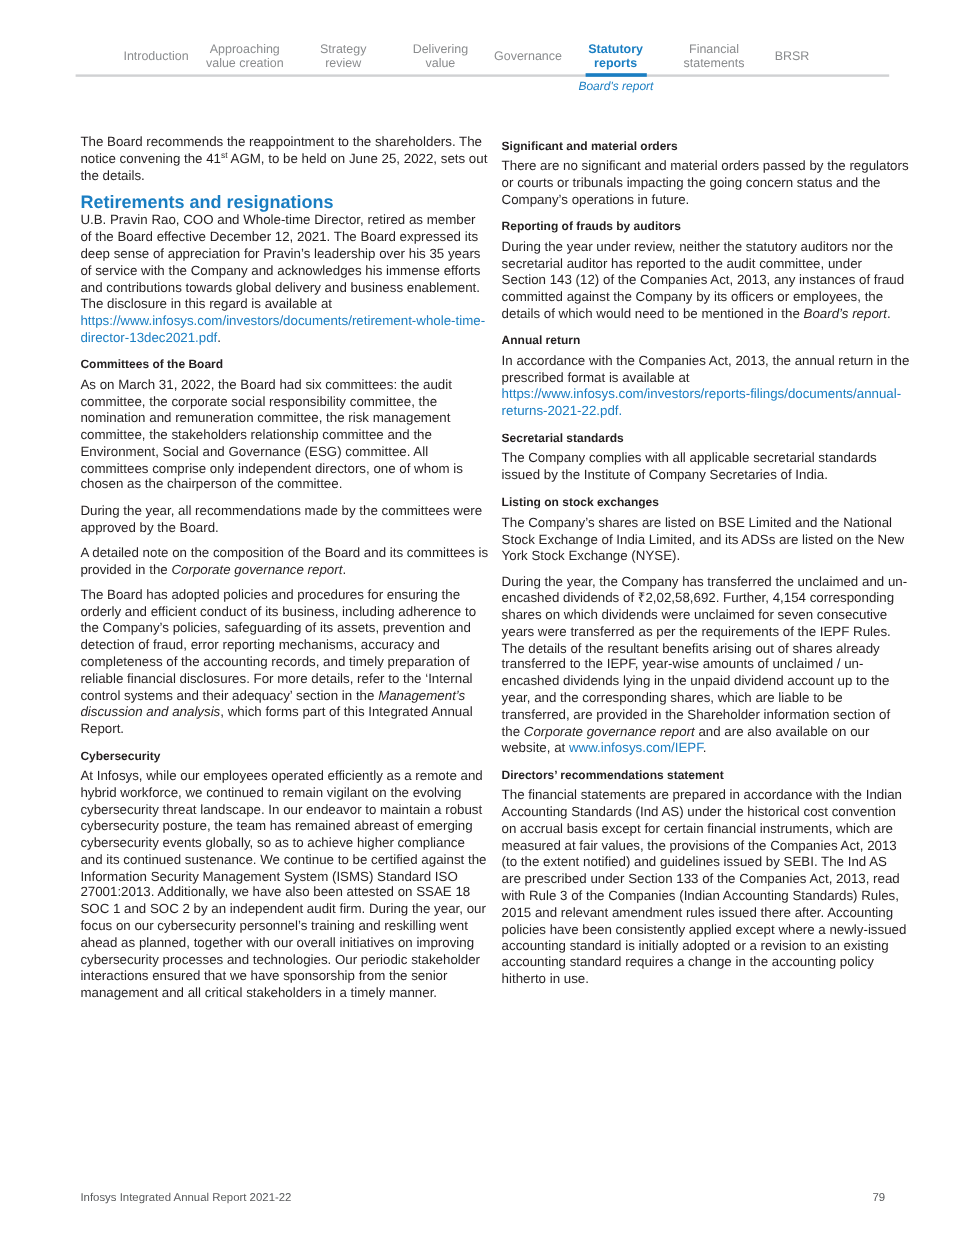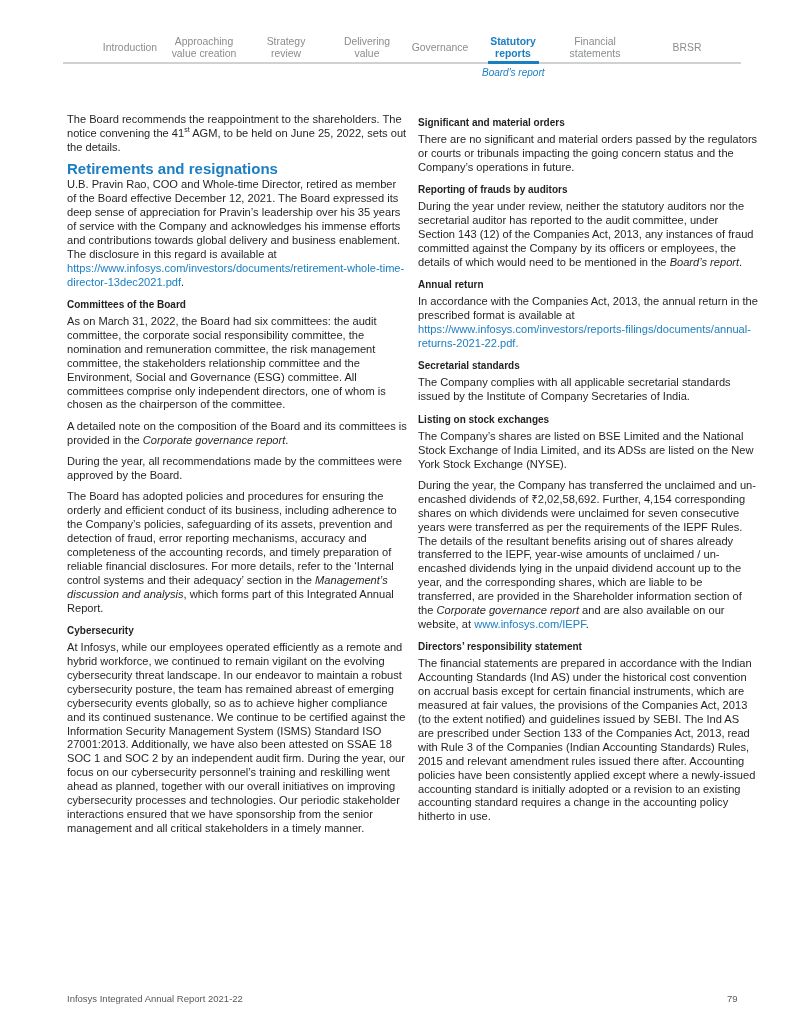--- a/index.html
+++ b/index.html
@@ -34,36 +34,36 @@
 value creation</div>
   <div class="nav-item" style="left:223px">Strategy
 review</div>
   <div class="nav-item" style="left:304px">Delivering
 value</div>
   <div class="nav-item" style="left:377px">Governance</div>
   <div class="nav-item active" style="left:450px">Statutory
 reports</div>
   <div class="nav-item" style="left:532px">Financial
 statements</div>
-  <div class="nav-item" style="left:624px">BRSR</div>
+  <div class="nav-item" style="left:597px">BRSR</div>
 </div>
 <div class="nav-divider"></div>
 <div class="nav-underline"></div>
 <div class="subnav">Board's report</div>
 
 <div class="col left">
   <p><span>The Board recommends the reappointment to the shareholders. The notice convening the 41</span><sup>st</sup><span> AGM, to be held on June 25, 2022, sets out the details.</span></p>
 
   <h3>Retirements and resignations</h3>
   <p><span>U.B. Pravin Rao, COO and Whole-time Director, retired as member of the Board effective December 12, 2021. The Board expressed its deep sense of appreciation for Pravin’s leadership over his 35 years of service with the Company and acknowledges his immense efforts and contributions towards global delivery and business enablement. The disclosure in this regard is available at </span><a>https://www.infosys.com/investors/documents/retirement-whole-time-director-13dec2021.pdf</a><span>.</span></p>
 
   <h2>Committees of the Board</h2>
   <p>As on March 31, 2022, the Board had six committees: the audit committee, the corporate social responsibility committee, the nomination and remuneration committee, the risk management committee, the stakeholders relationship committee and the Environment, Social and Governance (ESG) committee. All committees comprise only independent directors, one of whom is chosen as the chairperson of the committee.</p>
+  <p>During the year, all recommendations made by the committees were approved by the Board.</p>
   <p><span>A detailed note on the composition of the Board and its committees is provided in the </span><i>Corporate governance report</i><span>.</span></p>
-  <p>During the year, all recommendations made by the committees were approved by the Board.</p>
 
   <p><span>The Board has adopted policies and procedures for ensuring the orderly and efficient conduct of its business, including adherence to the Company’s policies, safeguarding of its assets, prevention and detection of fraud, error reporting mechanisms, accuracy and completeness of the accounting records, and timely preparation of reliable financial disclosures. For more details, refer to the ‘Internal control systems and their adequacy’ section in the </span><i>Management’s discussion and analysis</i><span>, which forms part of this Integrated Annual Report.</span></p>
 
   <h2>Cybersecurity</h2>
   <p>At Infosys, while our employees operated efficiently as a remote and hybrid workforce, we continued to remain vigilant on the evolving cybersecurity threat landscape. In our endeavor to maintain a robust cybersecurity posture, the team has remained abreast of emerging cybersecurity events globally, so as to achieve higher compliance and its continued sustenance. We continue to be certified against the Information Security Management System (ISMS) Standard ISO 27001:2013. Additionally, we have also been attested on SSAE 18 SOC 1 and SOC 2 by an independent audit firm. During the year, our focus on our cybersecurity personnel’s training and reskilling went ahead as planned, together with our overall initiatives on improving cybersecurity processes and technologies. Our periodic stakeholder interactions ensured that we have sponsorship from the senior management and all critical stakeholders in a timely manner.</p>
 </div>
 
 <div class="col right">
   <h2>Significant and material orders</h2>
   <p>There are no significant and material orders passed by the regulators or courts or tribunals impacting the going concern status and the Company’s operations in future.</p>
@@ -75,18 +75,18 @@
   <p><span>In accordance with the Companies Act, 2013, the annual return in the prescribed format is available at </span><a>https://www.infosys.com/investors/reports-filings/documents/annual-returns-2021-22.pdf.</a></p>
 
   <h2>Secretarial standards</h2>
   <p>The Company complies with all applicable secretarial standards issued by the Institute of Company Secretaries of India.</p>
 
   <h2>Listing on stock exchanges</h2>
   <p>The Company’s shares are listed on BSE Limited and the National Stock Exchange of India Limited, and its ADSs are listed on the New York Stock Exchange (NYSE).</p>
 
   <p><span>During the year, the Company has transferred the unclaimed and un-encashed dividends of ₹2,02,58,692. Further, 4,154 corresponding shares on which dividends were unclaimed for seven consecutive years were transferred as per the requirements of the IEPF Rules. The details of the resultant benefits arising out of shares already transferred to the IEPF, year-wise amounts of unclaimed / un-encashed dividends lying in the unpaid dividend account up to the year, and the corresponding shares, which are liable to be transferred, are provided in the Shareholder information section of the </span><i>Corporate governance report</i><span> and are also available on our website, at </span><a>www.infosys.com/IEPF</a><span>.</span></p>
 
-  <h2>Directors’ responsibility statement</h2>
+  <h2>Directors’ recommendations statement</h2>
   <p>The financial statements are prepared in accordance with the Indian Accounting Standards (Ind AS) under the historical cost convention on accrual basis except for certain financial instruments, which are measured at fair values, the provisions of the Companies Act, 2013 (to the extent notified) and guidelines issued by SEBI. The Ind AS are prescribed under Section 133 of the Companies Act, 2013, read with Rule 3 of the Companies (Indian Accounting Standards) Rules, 2015 and relevant amendment rules issued there after. Accounting policies have been consistently applied except where a newly-issued accounting standard is initially adopted or a revision to an existing accounting standard requires a change in the accounting policy hitherto in use.</p>
 </div>
 
 <div class="footer-left">Infosys Integrated Annual Report 2021-22</div>
 <div class="footer-right">79</div>
 
 </body></html>

